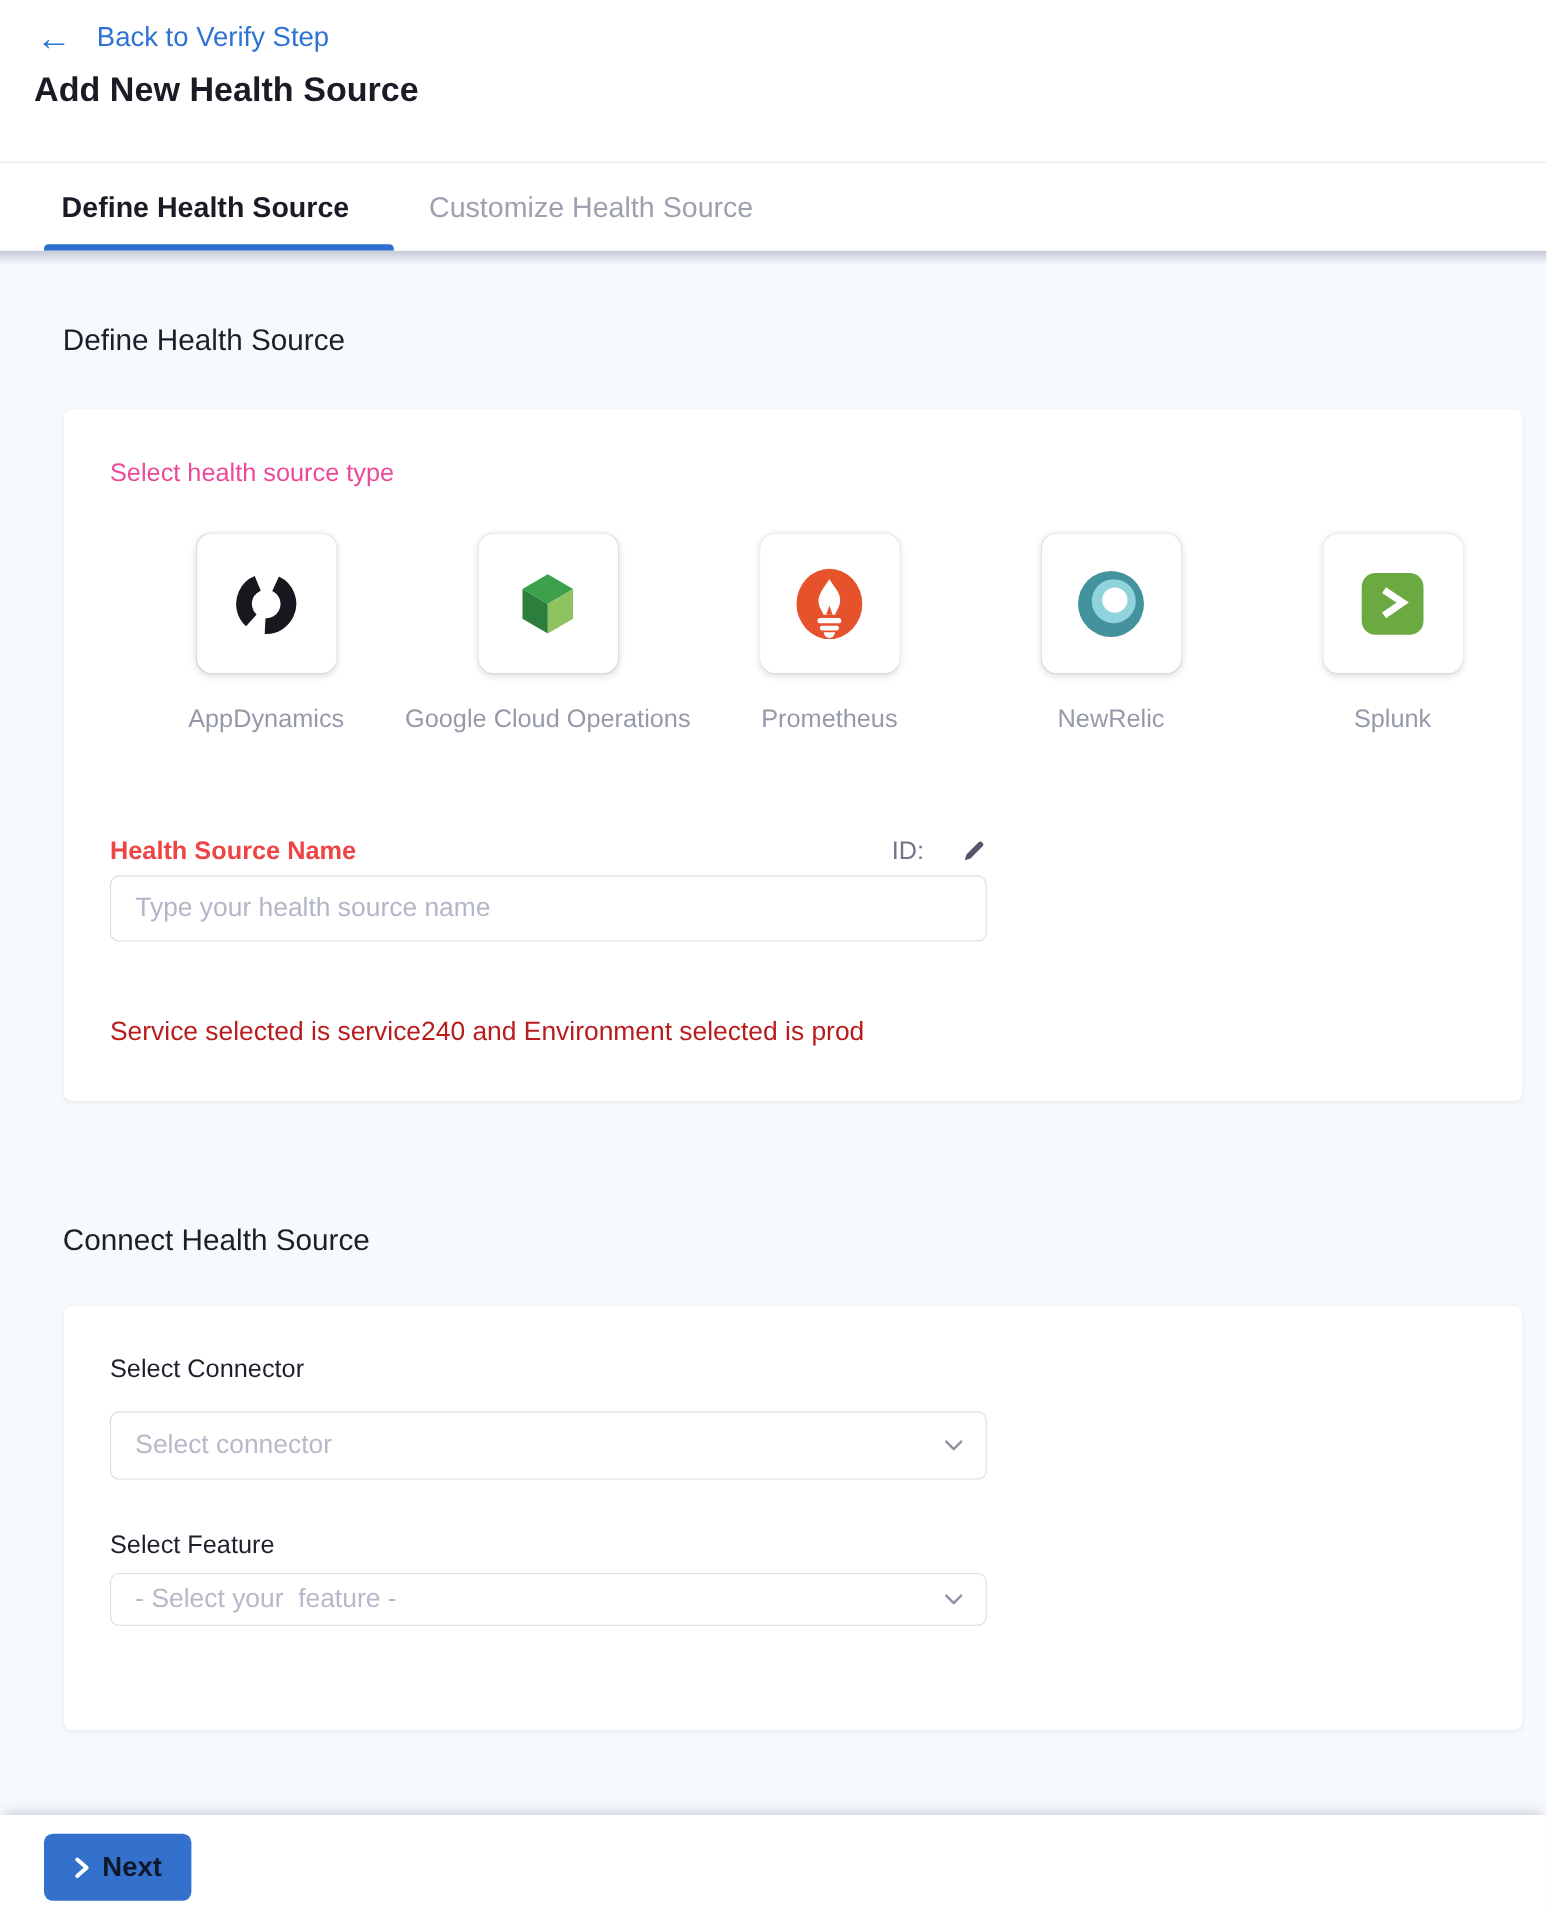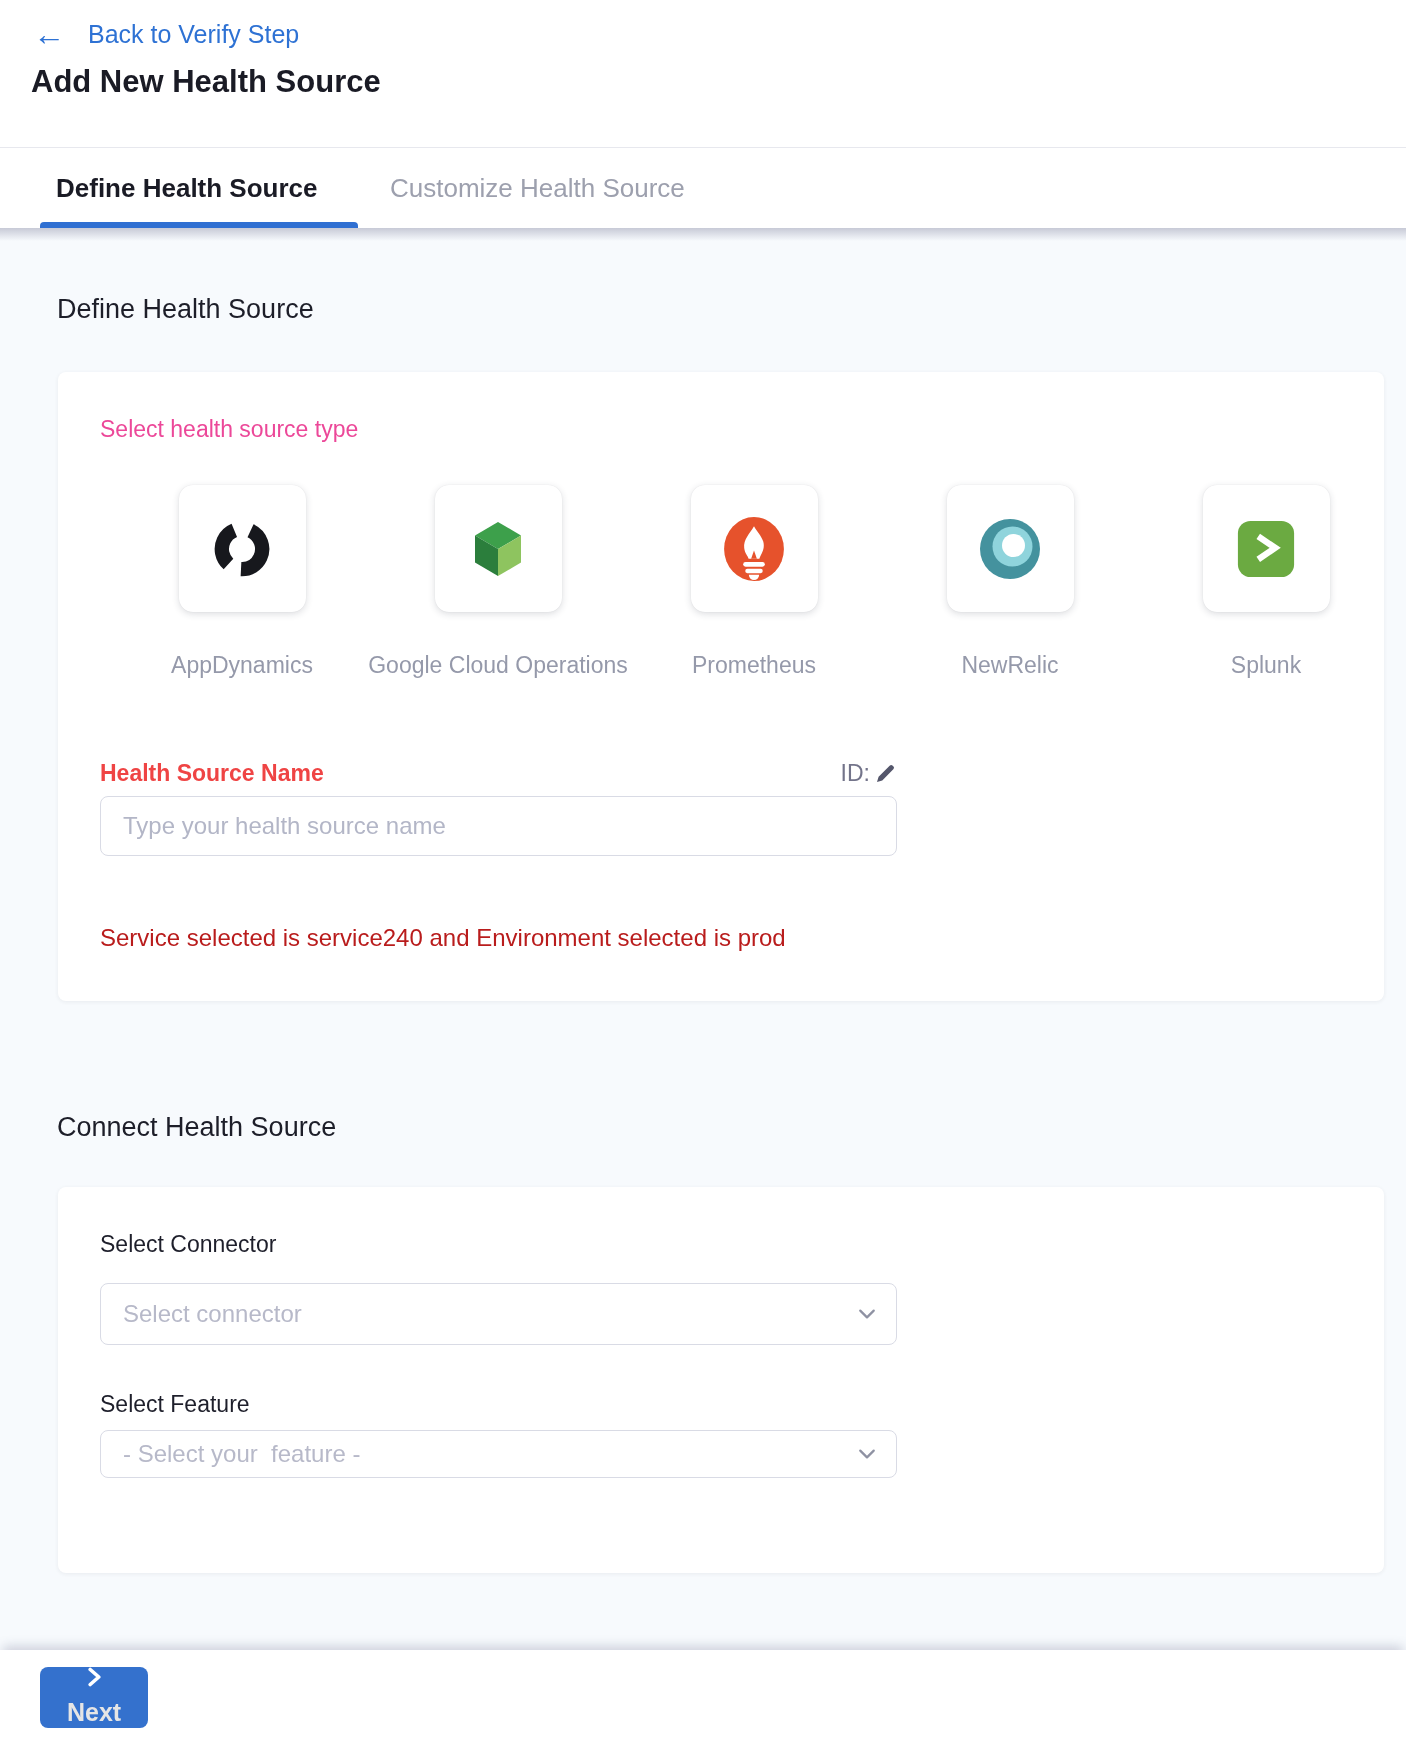--- a/index.html
+++ b/index.html
@@ -37,26 +37,26 @@
   .card1 { top:144px; height:629px; }
   .card2 { top:959px; height:386px; }
 
   .select-type-label { position:absolute; left:42px; top:44px; font-size:23px; color:#ec4899; }
 
   .type-row { position:absolute; left:56px; top:113px; display:flex; }
   .type-col { width:256px; display:flex; flex-direction:column; align-items:center; }
   .type-card { width:127px; height:127px; background:#fff; border-radius:14px; cursor:pointer;
     box-shadow:0 2px 7px rgba(40,41,61,0.16), 0 0 1px rgba(40,41,61,0.12);
     display:flex; align-items:center; justify-content:center; }
-  .type-label { margin-top:40px; font-size:23px; color:#9599aa; white-space:nowrap; }
+  .type-label { margin-top:28px; font-size:23px; color:#9599aa; white-space:nowrap; }
 
   .name-row { position:absolute; left:42px; top:388px; width:797px; display:flex;
     justify-content:space-between; align-items:center; }
   .name-label { font-size:23px; font-weight:700; color:#ef4444; }
-  .id-wrap { display:flex; align-items:center; gap:4px; }
+  .id-wrap { display:flex; align-items:center; gap:34px; }
   .id-label { font-size:23px; color:#73748a; }
   .pencil { cursor:pointer; }
 
   .name-input { position:absolute; left:42px; top:424px; width:797px; height:60px;
     border:1px solid #d9dbe5; border-radius:8px; background:#fff; outline:none;
     font-size:24px; color:#6d28d9; padding:0 22px;
     font-family:"Liberation Sans","DejaVu Sans",sans-serif; }
   .name-input::placeholder { color:#b3b6c7; }
 
   .note { position:absolute; left:42px; top:552px; font-size:24px; color:#b91c1c; }
@@ -68,23 +68,23 @@
     border-radius:8px; background:#fff; display:flex; align-items:center;
     justify-content:space-between; padding:0 20px 0 22px; cursor:pointer; }
   .select-connector { top:96px; height:62px; }
   .select-feature { top:243px; height:48px; }
   .select-placeholder { font-size:24px; color:#b7b9c9; white-space:pre; }
 
   
   .footer { position:absolute; bottom:0; left:0; right:0; height:94px; background:#fff;
     box-shadow:0 -7px 10px -3px rgba(70,72,110,0.22); }
   .next-btn { position:absolute; left:40px; top:17px; height:61px; padding:0 27px;
-    background:#3471cd; border:none; border-radius:8px; color:#e5e5e5; cursor:pointer;
+    background:#3471cd; border:none; border-radius:8px; color:#0f172a; cursor:pointer;
     display:flex; align-items:center; gap:11px; font-size:25px; font-weight:700;
-    font-family:"Liberation Sans","DejaVu Sans",sans-serif;flex-direction:column; }
+    font-family:"Liberation Sans","DejaVu Sans",sans-serif; }
 </style>
 </head>
 <body>
 
 <div class="stage">
 
   <div class="header">
     <div class="back-row">
       <span class="back-arrow">←</span>
       <span class="back-text">Back to Verify Step</span>

